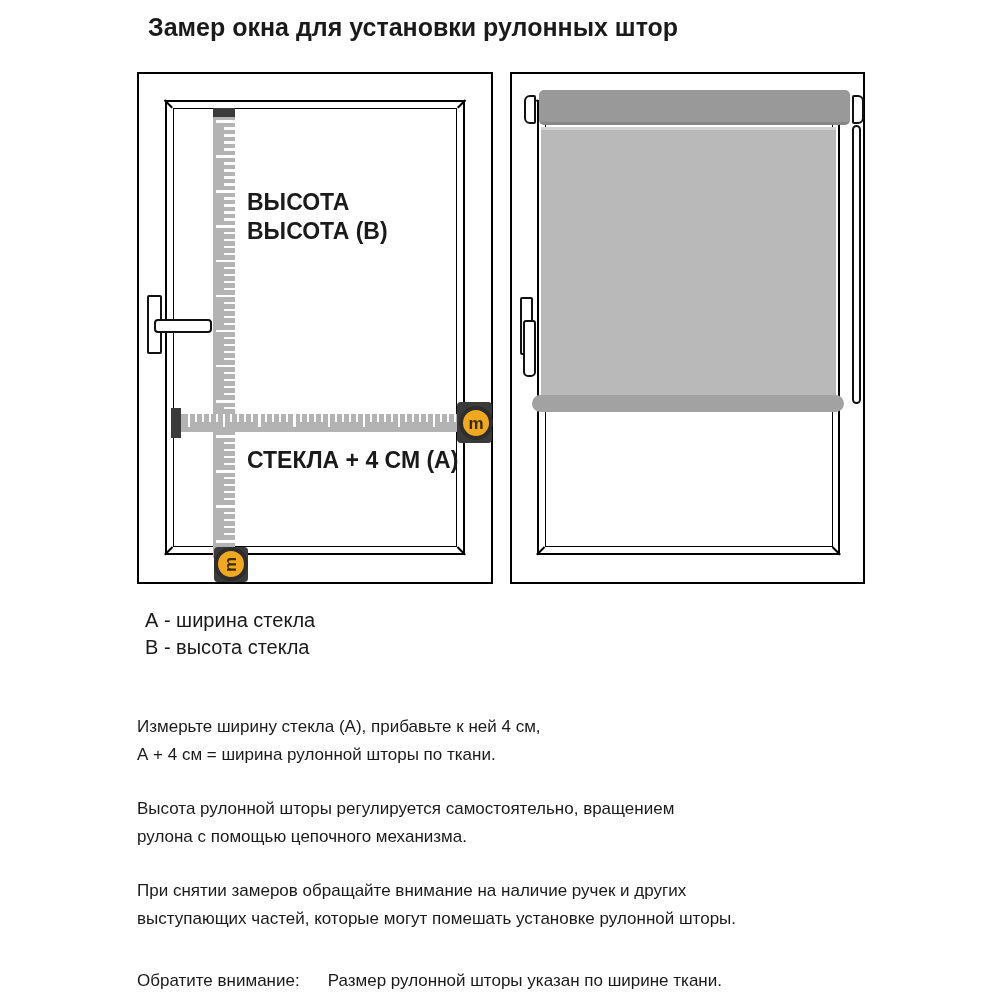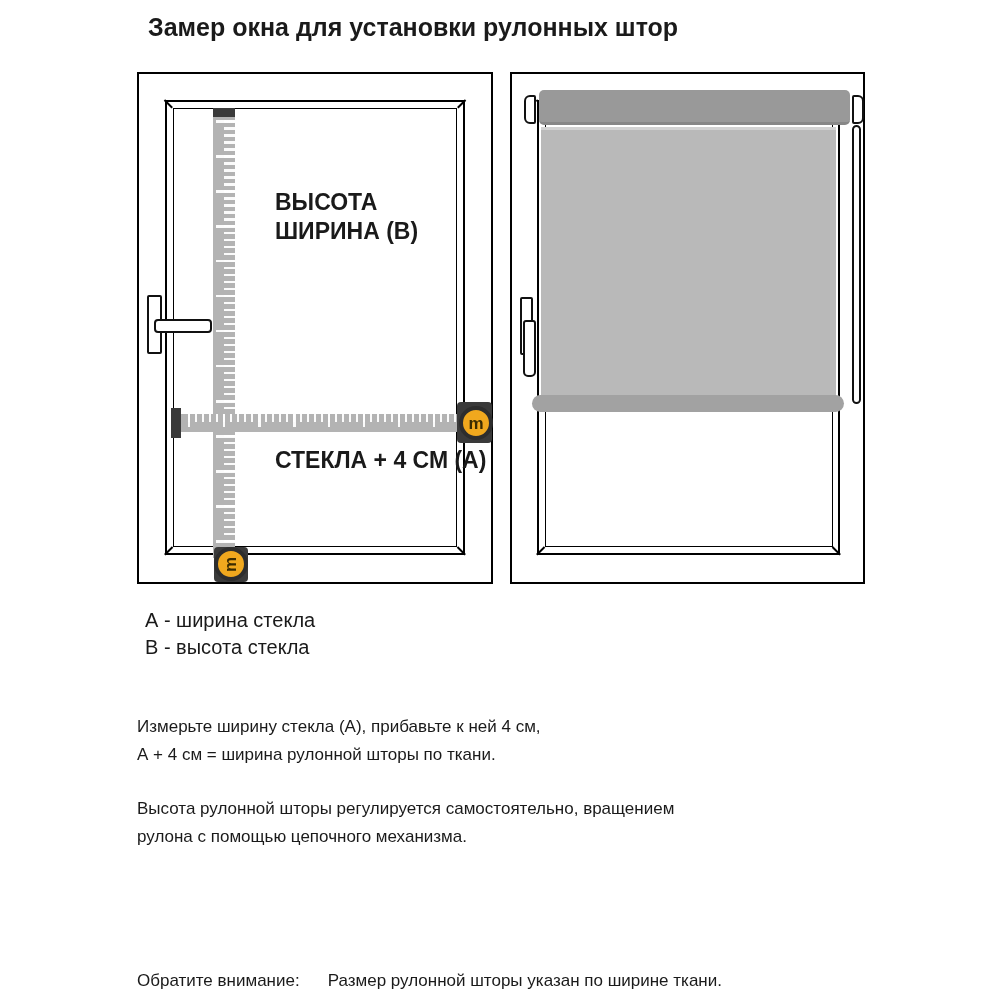--- a/index.html
+++ b/index.html
@@ -86,21 +86,21 @@
   .badge-bottom { left: 75px;  top: 473px; }
   .badge span { font-weight: bold; font-size: 17px; line-height: 17px; color: #3a2b00; }
   .badge-bottom span { transform: rotate(-90deg); display: block; }
 
   .diagram-label {
     position: absolute; left: 108px; z-index: 4;
     font-size: 23px; font-weight: bold; line-height: 29px; white-space: nowrap;
   }
   .height-label { top: 114px; }
   .width-label  { top: 372px; }
-  .diagram-label span { display: block; margin-left: 28px; }
+  .diagram-label span { display: block; }
 
   
   .cassette { position: absolute; left: 27px; top: 16px; width: 311px; height: 35px;
               background: var(--cassette-gray, #999999); border-bottom: 3px solid #878787;
               border-radius: 5px; box-sizing: border-box; z-index: 3; }
   .fabric   { position: absolute; left: 29px; top: 53px; width: 295px; height: 269px;
               background: var(--fabric-gray, #b9b9b9); border-top: 3px solid #d2d2d2;
               box-sizing: border-box; z-index: 2; }
   .bottom-bar { position: absolute; left: 20px; top: 321px; width: 312px; height: 17px;
                 background: var(--bottom-bar-gray, #a2a2a2); border-radius: 9px; z-index: 3; }
@@ -151,21 +151,21 @@
     <div class="badge badge-right">
       <span>m</span>
     </div>
     <div class="tape-case case-bottom"></div>
     <div class="badge badge-bottom">
       <span>m</span>
     </div>
 
     <div class="diagram-label height-label">
       <span>ВЫСОТА</span>
-      <span>ШИРИНА (В)</span>
+      <span>ВЫСОТА (В)</span>
     </div>
     <div class="diagram-label width-label">
       <span>СТЕКЛА + 4 СМ (А)</span>
     </div>
   </div>
 
   <div class="panel right">
     <div class="sash"></div>
     <div class="glass"></div>
     <div class="miter r45" style="left:23px;  top:29px;"></div>
@@ -190,19 +190,23 @@
   </div>
 
   <div class="para para-1">
     <div>Измерьте ширину стекла (А), прибавьте к ней 4 см,</div>
     <div>А + 4 см = ширина рулонной шторы по ткани.</div>
   </div>
   <div class="para para-2">
     <div>Высота рулонной шторы регулируется самостоятельно, вращением</div>
     <div>рулона с помощью цепочного механизма.</div>
   </div>
+  <div class="para para-3">
+    <div>При снятии замеров обращайте внимание на наличие ручек и других</div>
+    <div>выступающих частей, которые могут помешать установке рулонной шторы.</div>
+  </div>
   <div class="para para-4">
     <div>
       <span class="note-label">Обратите внимание:</span><span class="note-text">Размер рулонной шторы указан по ширине ткани.</span>
     </div>
   </div>
 
 </div>
 
 </body></html>

